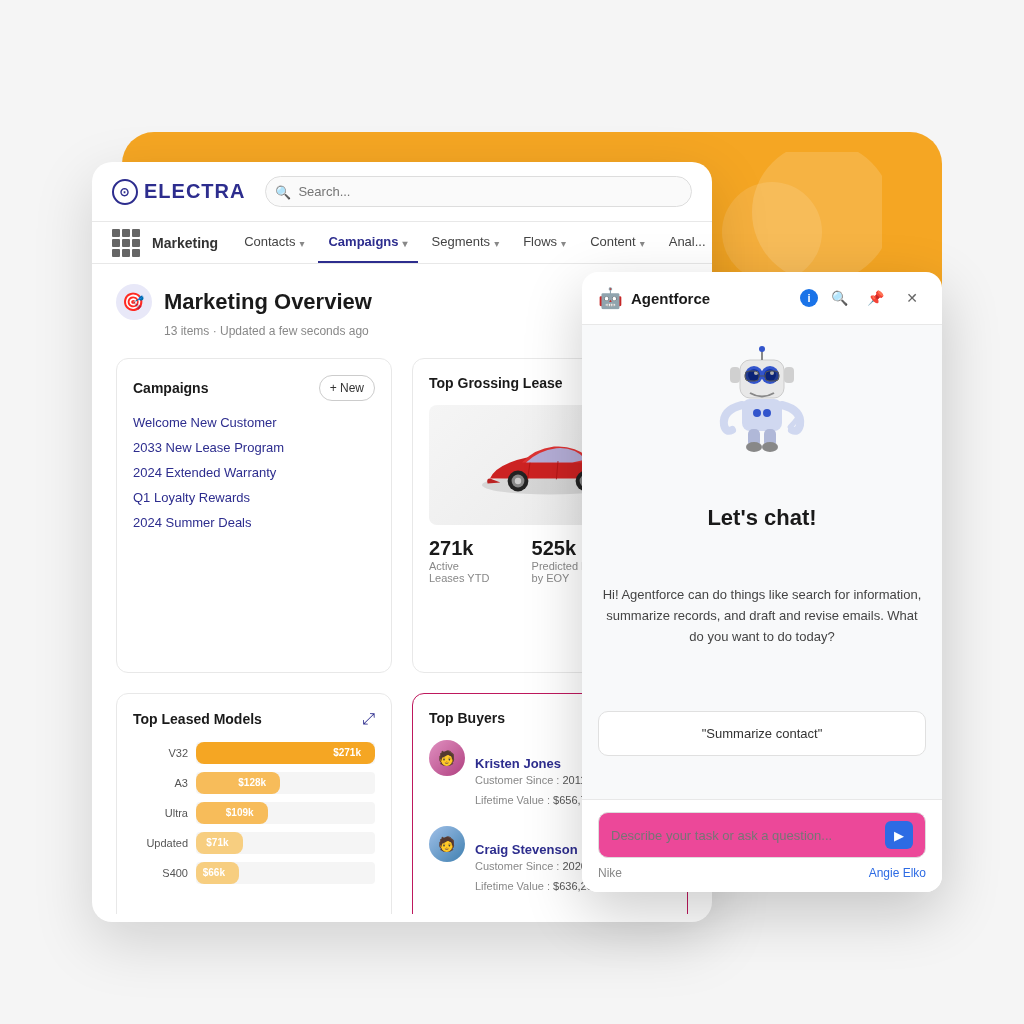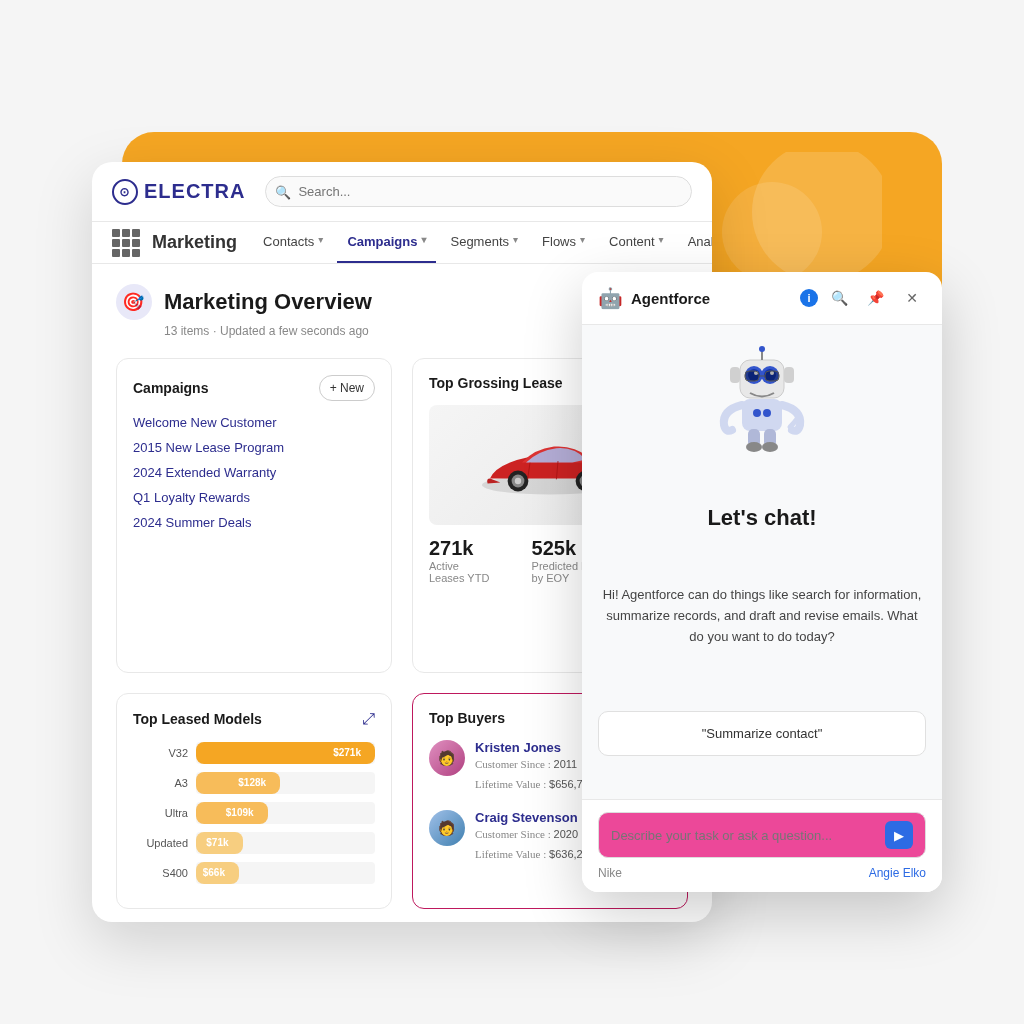--- a/index.html
+++ b/index.html
@@ -146,33 +146,33 @@
       gap: 2px;
       margin-right: 8px;
     }
 
     .nav-grid-dot {
       background: #666;
       border-radius: 1px;
     }
 
     .nav-label {
-      font-size: 18px;
+      font-size: 14px;
       font-weight: 600;
       color: #333;
       margin-right: 12px;
     }
 
     .nav-item {
       padding: 12px 10px;
       font-size: 13px;
       color: #444;
       cursor: pointer;
       display: flex;
-      align-items: flex-start;
+      align-items: flex-end;
       gap: 4px;
       border-bottom: 2px solid transparent;
       white-space: nowrap;
     }
 
     .nav-item.active {
       color: #2d2d8e;
       border-bottom: 2px solid #2d2d8e;
       font-weight: 600;
     }
@@ -404,31 +404,31 @@
       justify-content: center;
       font-size: 14px;
       flex-shrink: 0;
     }
 
     .buyer-name {
       font-size: 13px;
       color: #2d2d8e;
       font-weight: 600;
       cursor: pointer;
+      margin-top: 16px;
     }
 
     .buyer-detail {
       font-size: 11px;
       color: #555;
       line-height: 1.8;
     }
 
     .buyer-detail-label {
       color: #888;
-      font-family: Liberation Serif, serif;
     }
 
     
     .chat-panel {
       position: absolute;
       top: 170px;
       right: 20px;
       width: 360px;
       height: 620px;
       background: #fff;
@@ -657,21 +657,21 @@
       <div class="page-subtitle">13 items · Updated a few seconds ago</div>
 
       <div class="content-grid">
 
         <div class="card">
           <div class="card-header">
             <span class="card-title">Campaigns</span>
             <button class="new-btn">+ New</button>
           </div>
           <div class="campaign-item">Welcome New Customer</div>
-          <div class="campaign-item">2015 New Lease Program</div>
+          <div class="campaign-item">2033 New Lease Program</div>
           <div class="campaign-item">2024 Extended Warranty</div>
           <div class="campaign-item">Q1 Loyalty Rewards</div>
           <div class="campaign-item">2024 Summer Deals</div>
         </div>
 
         <div class="lease-card">
           <div class="card-header">
             <span class="card-title">Top Grossing Lease</span>
           </div>
           <div class="car-image">

